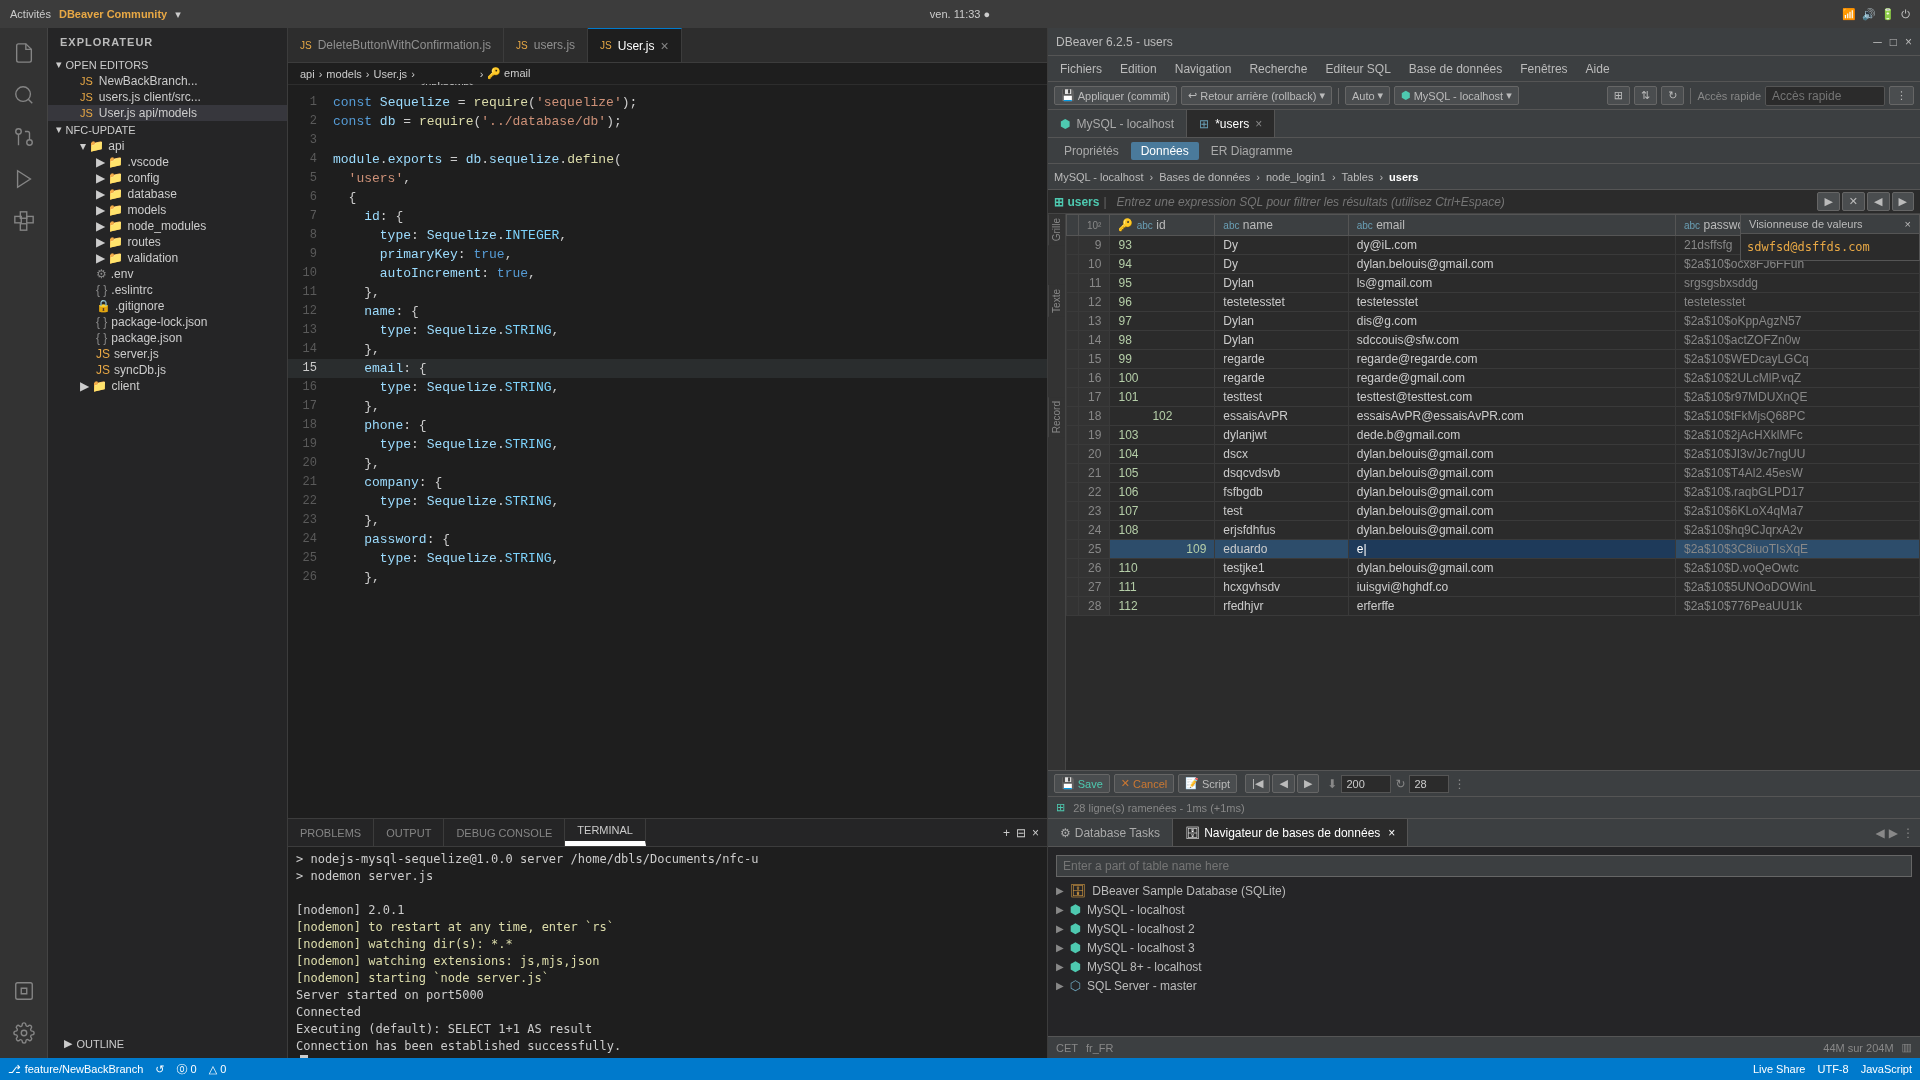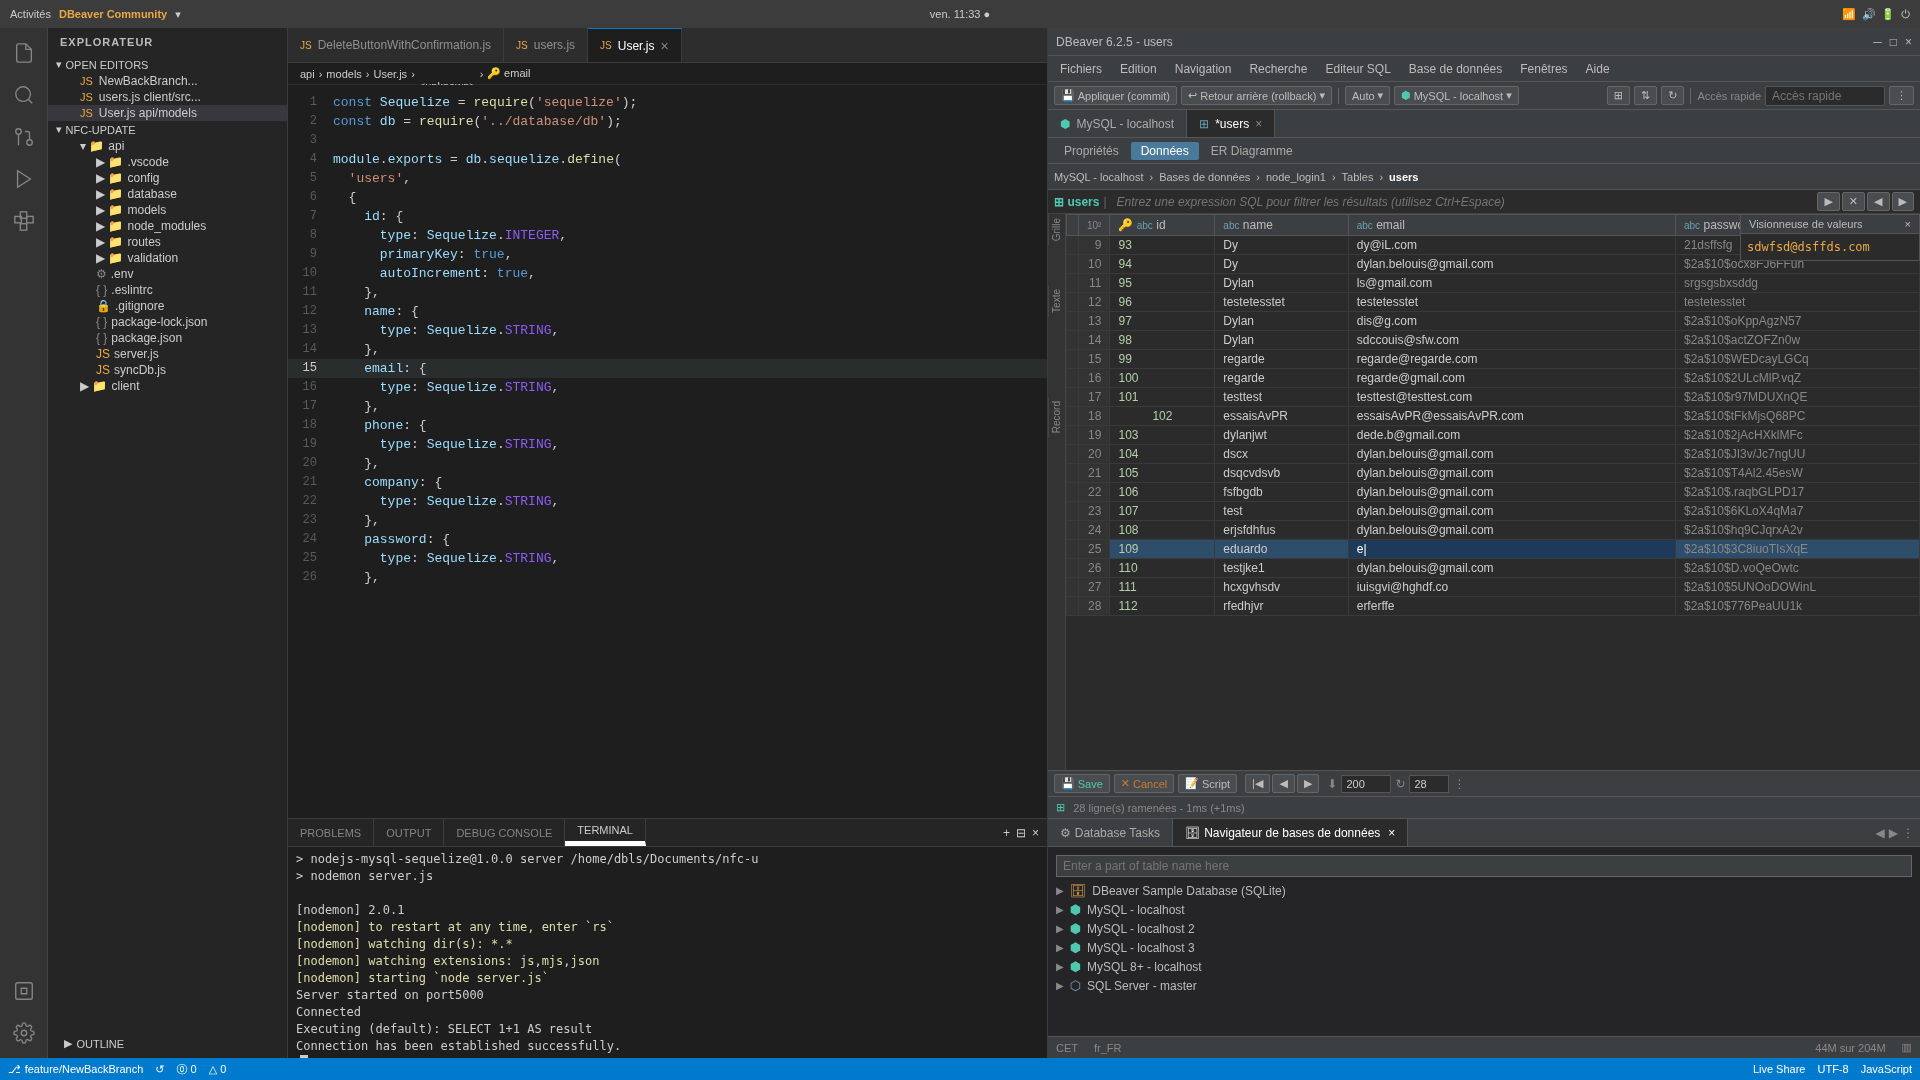--- a/index.html
+++ b/index.html
@@ -186,21 +186,21 @@
       flex: 1;
       white-space: pre;
       padding-right: 8px;
     }
     .kw { color: #569cd6; }
     .str { color: #ce9178; }
     .func { color: #dcdcaa; }
     .var { color: #9cdcfe; }
     .prop { color: #9cdcfe; }
     .punct { color: #ccc; }
-    .type-kw { color: #8b5cf6; }
+    .type-kw { color: #7dd3fc; }
 
     
     .terminal-area {
       height: 240px;
       background: #1e1e1e;
       border-top: 1px solid #3c3c3c;
       display: flex;
       flex-direction: column;
     }
     .terminal-tabs {
@@ -480,21 +480,21 @@
       color: #bbb;
     }
     .db-nav-item .arrow { font-size: 10px; color: #888; }
     .db-nav-icon { font-size: 13px; }
     .db-status-bottom {
       height: 22px;
       background: #3c3f41;
       display: flex;
       align-items: center;
       padding: 0 8px;
-      gap: 16px;
+      gap: 8px;
       border-top: 1px solid #555;
       font-size: 11px;
       color: #888;
     }
 
     
     .vertical-label {
       writing-mode: vertical-rl;
       text-orientation: mixed;
       transform: rotate(180deg);
@@ -1162,21 +1162,21 @@
       <td style="width:12px;background:#333;padding:0;"></td>
       <td class="row-num">24</td>
       <td style="color:#b5cea8;">108</td>
       <td>erjsfdhfus</td>
       <td>dylan.belouis@gmail.com</td>
       <td style="color:#888;">$2a$10$hq9CJqrxA2v</td>
     </tr>
                     <tr style="background: rgb(45, 77, 107);">
       <td style="width:12px;background:#333;padding:0;"></td>
       <td class="row-num">25</td>
-      <td style="color:#b5cea8;">109</td>
+      <td style="color:#b5cea8;text-align:right;">109</td>
       <td>eduardo</td>
       <td style="background:#1e3a5a;color:#fff;">e|</td>
       <td style="color:#888;">$2a$10$3C8iuoTIsXqE</td>
     </tr>
                     <tr>
       <td style="width:12px;background:#333;padding:0;"></td>
       <td class="row-num">26</td>
       <td style="color:#b5cea8;">110</td>
       <td>testjke1</td>
       <td>dylan.belouis@gmail.com</td>

